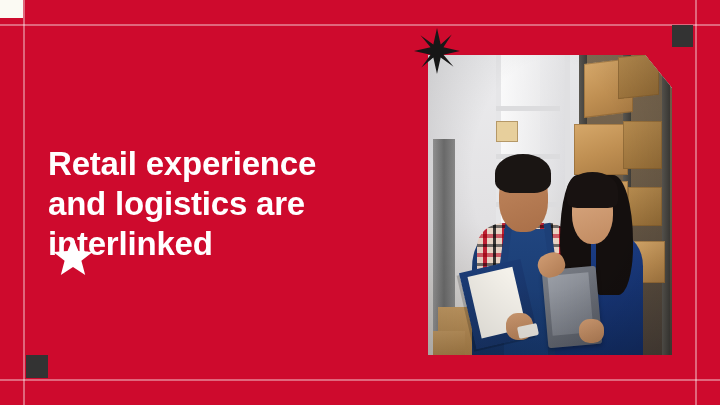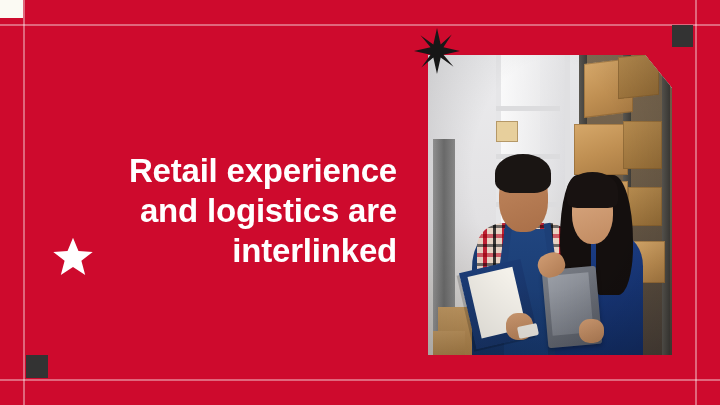--- a/index.html
+++ b/index.html
@@ -53,22 +53,22 @@
     width: 46px; height: 46px;
     z-index: 6;
   }
 
   
   .headline {
     position: absolute;
     left: 40px;
     top: 136px;
     width: 342px;
-    margin: 15px;
-    text-align: right;
+    margin: 8px;
+    text-align: left;
     color: #FFFFFF;
     font-size: 33px;
     line-height: 40px;
     font-weight: bold;
     letter-spacing: -0.2px;
     white-space: pre-line;
   }
 
   
   .photo-frame {

